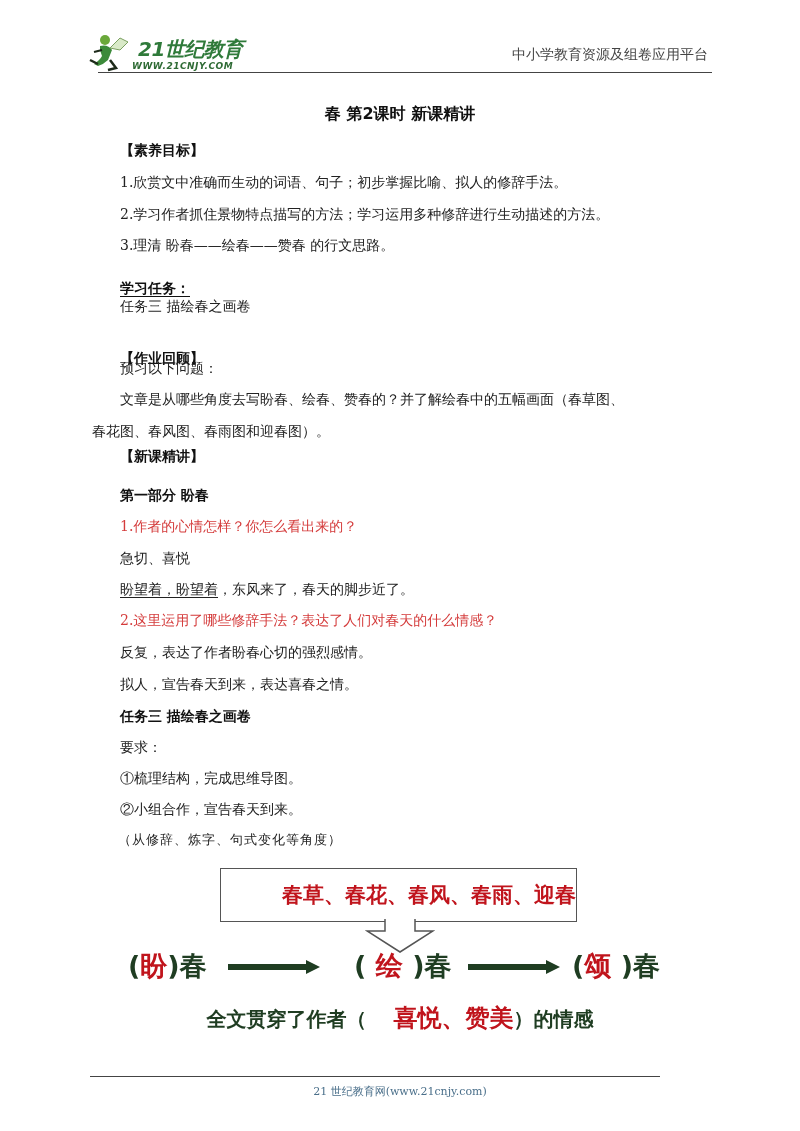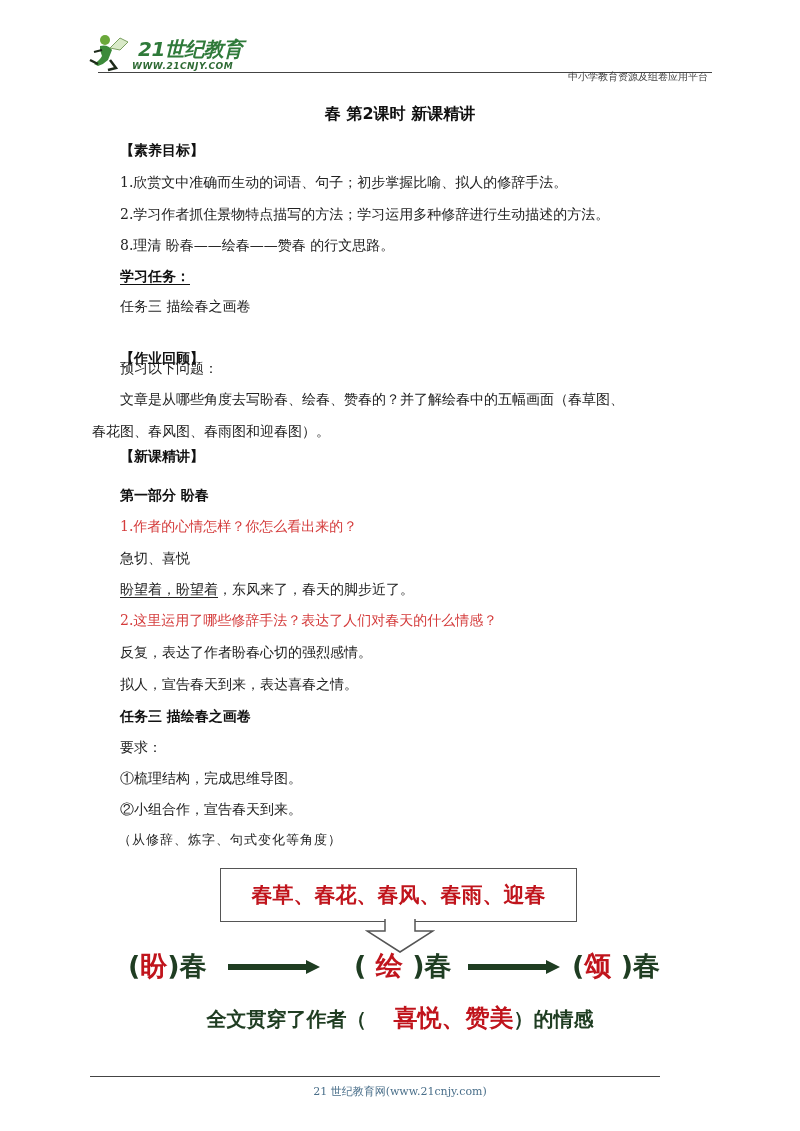--- a/index.html
+++ b/index.html
@@ -8,36 +8,36 @@
 
     
     .header { position: absolute; left: 88px; top: 22px; width: 624px; height: 56px; }
     .logo { position: absolute; left: 0; top: 8px; width: 170px; height: 44px; }
     .logo-figure { position: absolute; left: 0; top: 0; width: 44px; height: 44px; }
     .logo-text { position: absolute; left: 50px; top: 6px; font-family: "DejaVu Sans", sans-serif;
                  font-weight: bold; font-style: italic; font-size: 20px; color: #2f7a3a; letter-spacing: -0.5px; white-space: nowrap; }
     .logo-url { position: absolute; left: 44px; top: 31px; font-family: "DejaVu Sans", sans-serif;
                 font-weight: bold; font-style: italic; font-size: 9px; color: #2f6b35; letter-spacing: 0.5px; white-space: nowrap; }
     .header-line { position: absolute; left: 10px; top: 50px; width: 614px; height: 1px; background: #444; }
-    .header-right { position: absolute; right: 4px; top: 48px; font-size: 10px; color: #444; white-space: nowrap; }
+    .header-right { position: absolute; right: 4px; top: 24px; font-size: 14px; color: #444; white-space: nowrap; }
 
     
     .title { position: absolute; left: 0; width: 800px; top: 104px; text-align: center;
              font-family: "DejaVu Sans", sans-serif; font-weight: bold; font-size: 16px; color: #111; }
     .line { position: absolute; left: 120px; font-size: 14px; line-height: 20px; white-space: nowrap; color: #222; }
     .bold { font-family: "DejaVu Sans", sans-serif; font-weight: bold; color: #111; }
     .red { color: #d43b3b; }
-    .u { text-decoration: underline; text-underline-offset: 3px; }
+    .u { text-decoration: underline; text-underline-offset: 3px; margin-top: 12px; }
     .small { font-size: 13px; letter-spacing: 1px; }
 
     
     .diagram { position: absolute; left: 110px; top: 860px; width: 580px; height: 180px; }
     .topbox { position: absolute; left: 110px; top: 8px; width: 355px; height: 52px; border: 1.5px solid #555;
               background: #fff; }
-    .topbox-text { position: absolute; left: 0; right: 0; top: 12px; text-align: center;
+    .topbox-text { position: absolute; left: 0; right: 0; top: 12px; text-align: right;
                    font-family: Liberation Mono, monospace; font-weight: bold; font-size: 21px; color: #c0141c; }
     .down-arrow { position: absolute; left: 255px; top: 59px; width: 70px; height: 34px; }
     .node { position: absolute; top: 88px; font-family: "DejaVu Sans", sans-serif; font-weight: bold;
             font-size: 27px; color: #1f3d22; white-space: nowrap; }
     .node .hl { color: #c0141c; }
     .arrow { position: absolute; top: 100px; height: 14px; }
     .summary { position: absolute; left: 0; right: 0; top: 142px; text-align: center;
                font-family: "DejaVu Sans", sans-serif; font-weight: bold; font-size: 20px; color: #1f3d22; white-space: nowrap; }
     .summary .hl { color: #c0141c; font-size: 24px; margin-left: 20px; }
 
@@ -63,21 +63,21 @@
   </div>
   <span class="header-right">中小学教育资源及组卷应用平台</span>
   <div class="header-line"></div>
 </div>
 
 <div class="title">春 第2课时 新课精讲</div>
 
 <div class="line bold" style="top:140px;">【素养目标】</div>
 <div class="line" style="top:172px;">1.欣赏文中准确而生动的词语、句子；初步掌握比喻、拟人的修辞手法。</div>
 <div class="line" style="top:204px;">2.学习作者抓住景物特点描写的方法；学习运用多种修辞进行生动描述的方法。</div>
-<div class="line" style="top:235px;">8.理清 盼春——绘春——赞春 的行文思路。</div>
+<div class="line" style="top:235px;">3.理清 盼春——绘春——赞春 的行文思路。</div>
 <div class="line bold u" style="top:266px;">学习任务：</div>
 <div class="line" style="top:296px;">任务三 描绘春之画卷</div>
 <div class="line bold" style="top:324px;margin-top:24px;">【作业回顾】</div>
 <div class="line" style="top:358px;">预习以下问题：</div>
 <div class="line" style="top:389px; left:120px;">文章是从哪些角度去写盼春、绘春、赞春的？并了解绘春中的五幅画面（春草图、</div>
 <div class="line" style="top:421px; left:92px;">春花图、春风图、春雨图和迎春图）。</div>
 <div class="line bold" style="top:446px;">【新课精讲】</div>
 <div class="line bold" style="top:485px;">第一部分 盼春</div>
 <div class="line red" style="top:516px;">1.作者的心情怎样？你怎么看出来的？</div>
 <div class="line" style="top:548px;">急切、喜悦</div>

